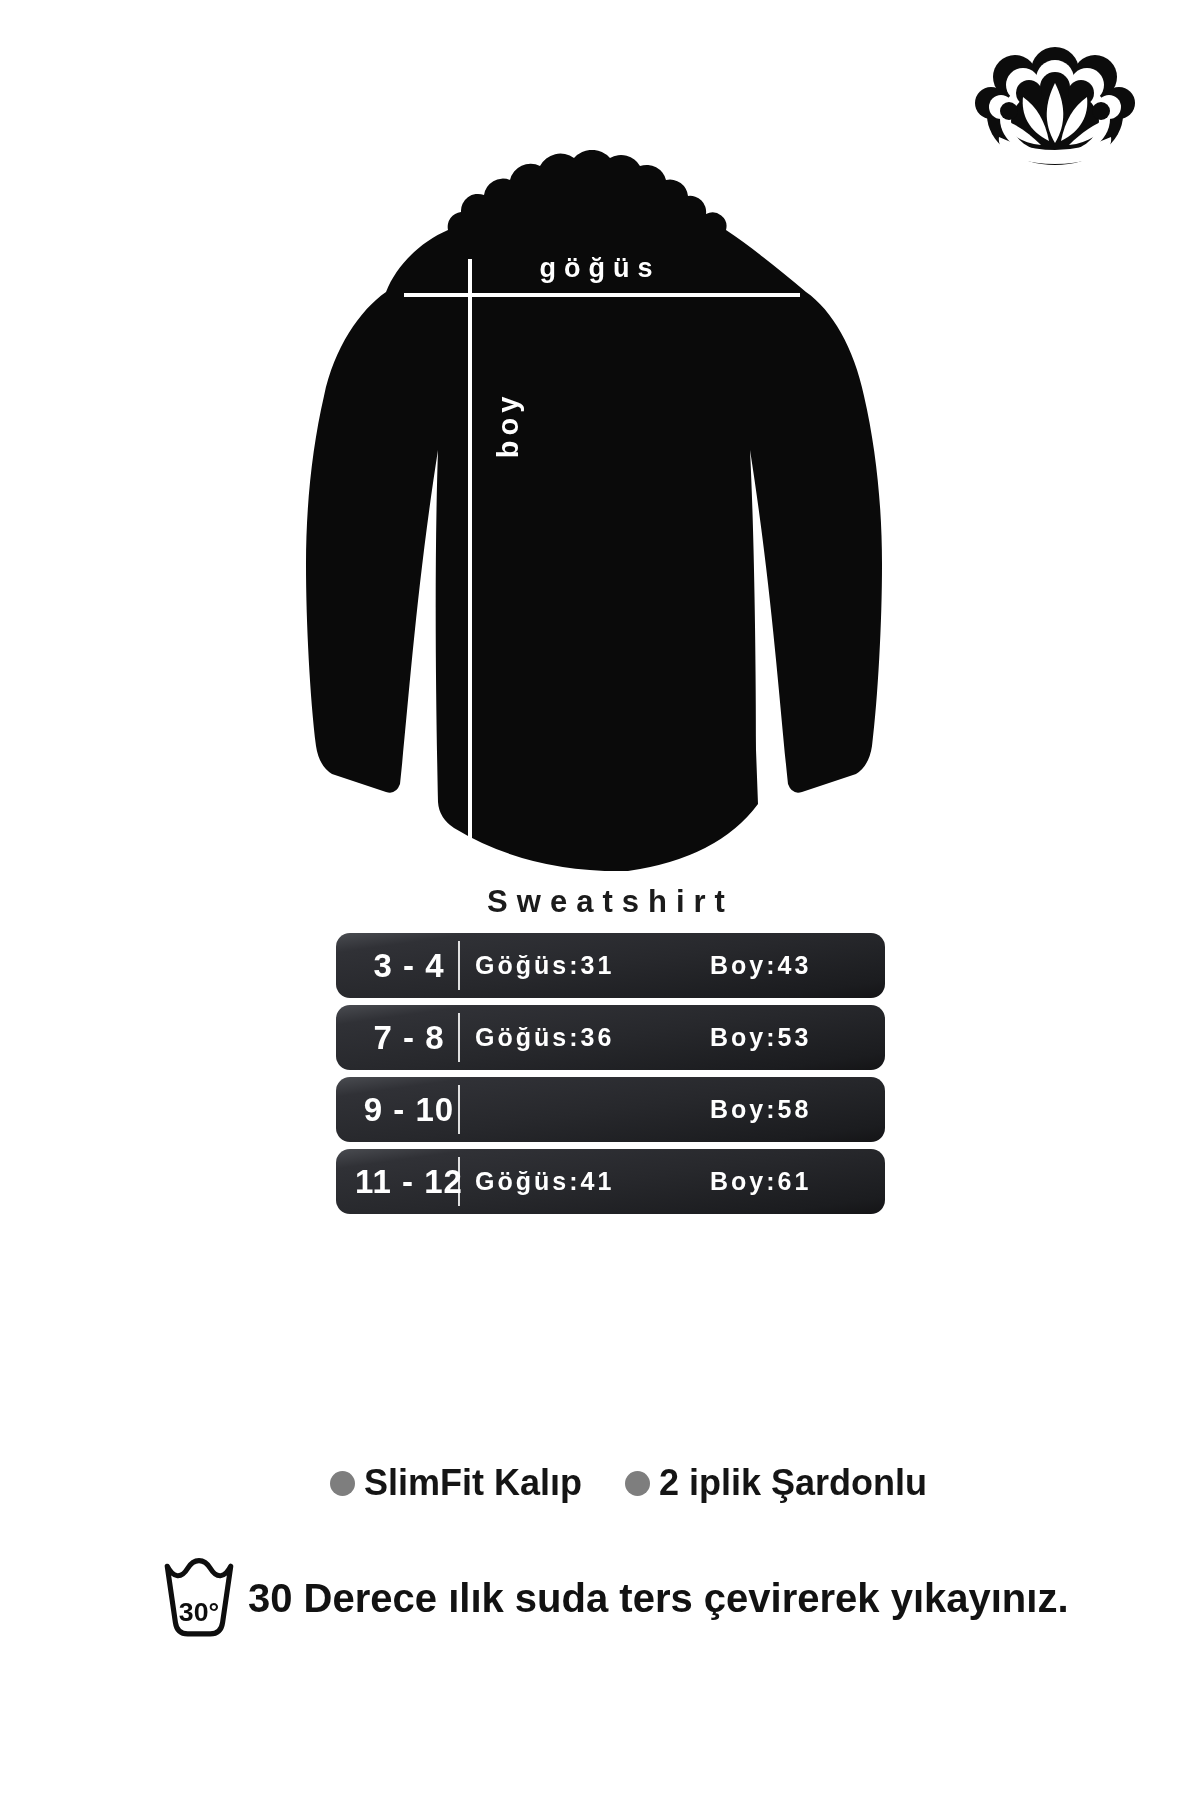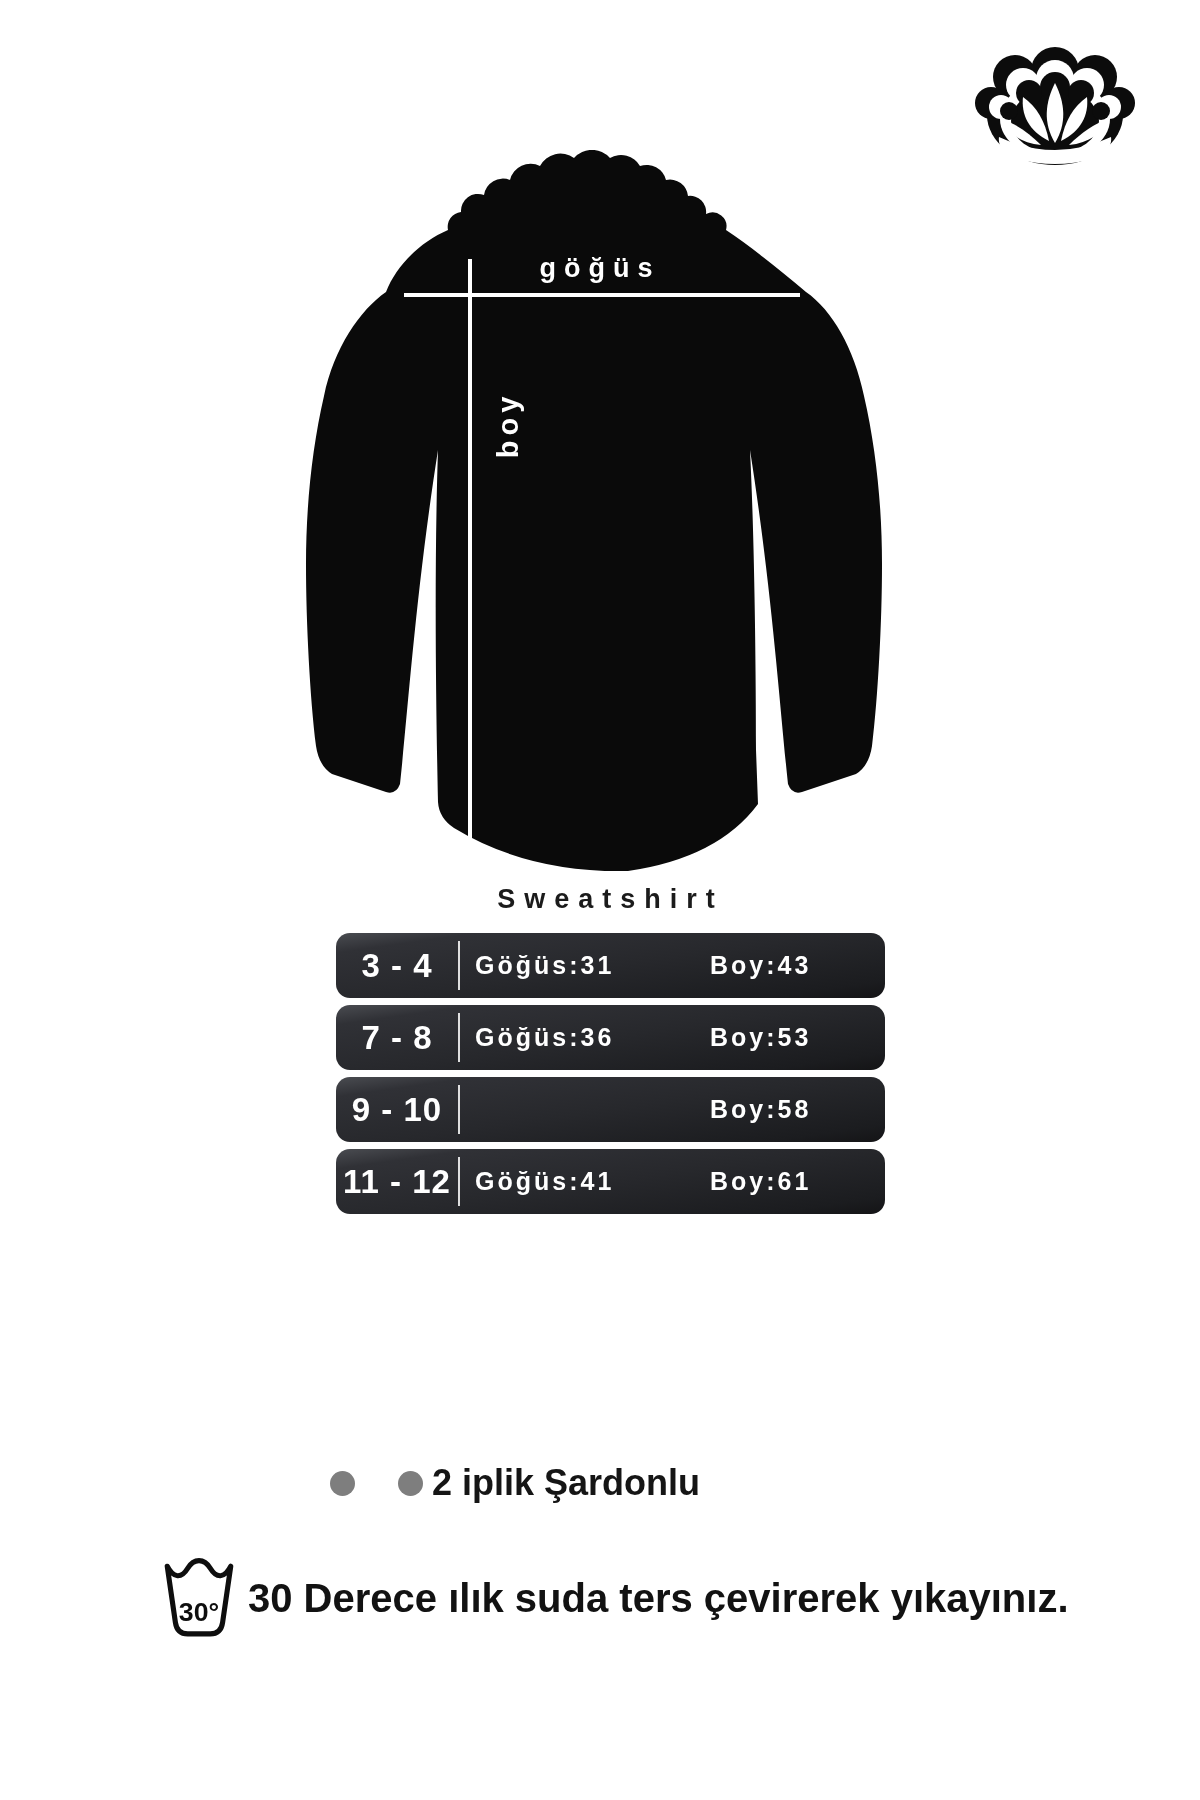--- a/index.html
+++ b/index.html
@@ -8,30 +8,30 @@
     font-family:"Liberation Sans",sans-serif;color:#141414;
   }
   
   .badge{position:absolute;left:975px;top:45px;width:160px;height:170px;}
   
   .shirt{position:absolute;left:298px;top:150px;width:592px;height:738px;}
   .svg-label{font-family:"Liberation Sans",sans-serif;font-weight:bold;fill:#ffffff;}
   
   .chart-title{
     position:absolute;left:336px;top:884px;width:549px;text-align:center;
-    font-size:27px;font-weight:bold;letter-spacing:9px;color:#1b1b1b;white-space:nowrap;
+    font-size:31px;font-weight:bold;letter-spacing:9px;color:#1b1b1b;white-space:nowrap;
   }
   .rows{position:absolute;left:336px;top:933px;width:549px;}
   .size-row{
     position:relative;width:549px;height:65px;margin-bottom:7px;border-radius:14px;
     background:linear-gradient(172deg,#4a4c51 0%,#303136 14%,#27282c 50%,#1b1c1f 88%,#141416 100%);
     color:#ffffff;
   }
   .size-cell{
-    position:absolute;left:0;top:0;width:122px;height:65px;
+    position:absolute;left:12px;top:0;width:122px;height:65px;
     display:flex;align-items:center;justify-content:center;
     font-size:33px;font-weight:bold;letter-spacing:1px;white-space:nowrap;
   }
   .row-sep{
     position:absolute;left:122px;top:8px;width:2px;height:49px;
     background:rgba(255,255,255,0.85);
   }
   .chest-cell,.length-cell{
     position:absolute;top:0;height:65px;display:flex;align-items:center;
     font-size:25px;font-weight:bold;letter-spacing:3px;white-space:nowrap;
@@ -173,20 +173,21 @@
       <div class="size-cell">11 - 12</div>
       <div class="row-sep"></div>
       <div class="chest-cell">Göğüs:41</div>
       <div class="length-cell">Boy:61</div>
     </div>
 
   </div>
 
   <div class="features">
     <div class="dot"></div>
+    <div class="feature-label">SlimFit Kalıp</div>
     <div class="feature-gap"></div>
     <div class="dot"></div>
     <div class="feature-label">2 iplik Şardonlu</div>
   </div>
 
   <div class="care">
     <svg class="care-icon" width="78" height="82" viewBox="0 0 76 80">
       <path d="M7,9 C13,21 21,21 27,11 C33,1 43,1 49,11 C55,21 63,21 69,9
                L61,64 C60,71 56,75 49,75 L27,75 C20,75 16,71 15,64 Z" fill="#ffffff" stroke="#0e0e0e" stroke-width="5" stroke-linejoin="round"></path>
       <text class="tub-temp" x="38" y="62" font-size="26" text-anchor="middle">30°</text>

